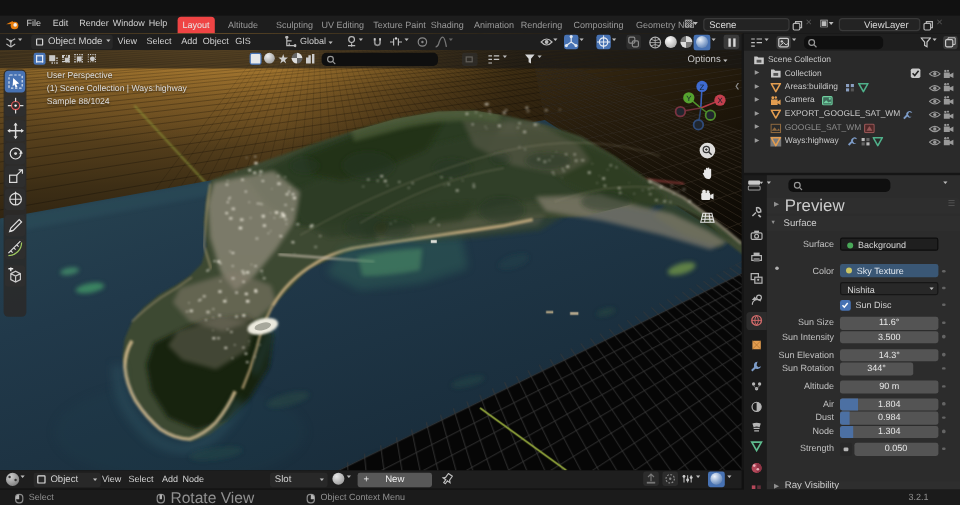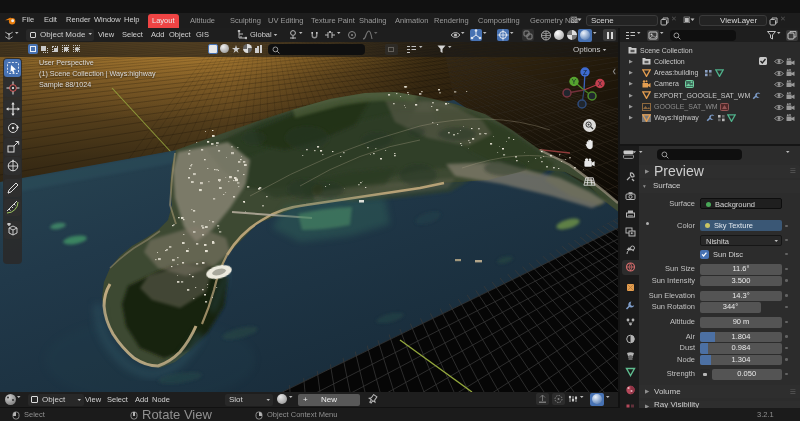--- a/index.html
+++ b/index.html
@@ -901,25 +901,20 @@
       <span class="dot" style="left:165px;top:201.5px"></span>
       <span class="lab" style="left:0;top:209.5px;width:75px">Node</span>
       <div class="slider" style="left:80px;top:209.5px;width:82px;height:10.5px"><span style="position:absolute;left:0;top:0;width:11px;height:10.5px;background:#4c70a3;border-radius:2px 0 0 2px"></span><span style="position:relative">1.304</span></div>
       <span class="dot" style="left:165px;top:213.0px"></span>
       <span class="lab" style="left:0;top:224px;width:75px">Strength</span>
       <div class="abs" style="left:80px;top:224px;width:10px;height:10.5px;background:#282828;border-radius:2px">
         <span class="abs" style="left:3px;top:3.5px;width:3.5px;height:3.5px;background:#b5b5b5;border-radius:1px"></span>
       </div>
       <div class="slider" style="left:91.5px;top:224px;width:70.5px;height:10.5px"><span style="position:relative">0.050</span></div>
       <span class="dot" style="left:165px;top:227.5px"></span>
-      <div class="panelrow" style="top:240px;height:13px">
-        <span class="abs" style="left:25px;top:0;color:#8f8f8f;font-size:5.5px;line-height:13px">▶</span>
-        <span class="abs" style="left:34px;top:-0.5px;color:#cdcdcd;font-size:8px;line-height:14px">Volume</span>
-        <span class="abs" style="right:4px;top:0;color:#5a5a5a;font-size:7px;line-height:13px">☰</span>
-      </div>
       <div class="panelrow" style="top:256px;height:7px">
         <span class="abs" style="left:25px;top:0;color:#8f8f8f;font-size:5.5px;line-height:10px">▶</span>
         <span class="abs" style="left:34px;top:-2px;color:#cdcdcd;font-size:8px;line-height:12px">Ray Visibility</span>
       </div>
     </div>
     <div class="abs" id="tabs">
       <svg class="abs" style="left:3px;top:5px" width="11" height="9" viewBox="0 0 11 9">
         <rect x="0.5" y="0.5" width="10" height="3.4" rx="1" fill="#c9c9c9"></rect>
         <rect x="0.5" y="5" width="10" height="3.4" rx="1" fill="none" stroke="#999"></rect>
       </svg>

